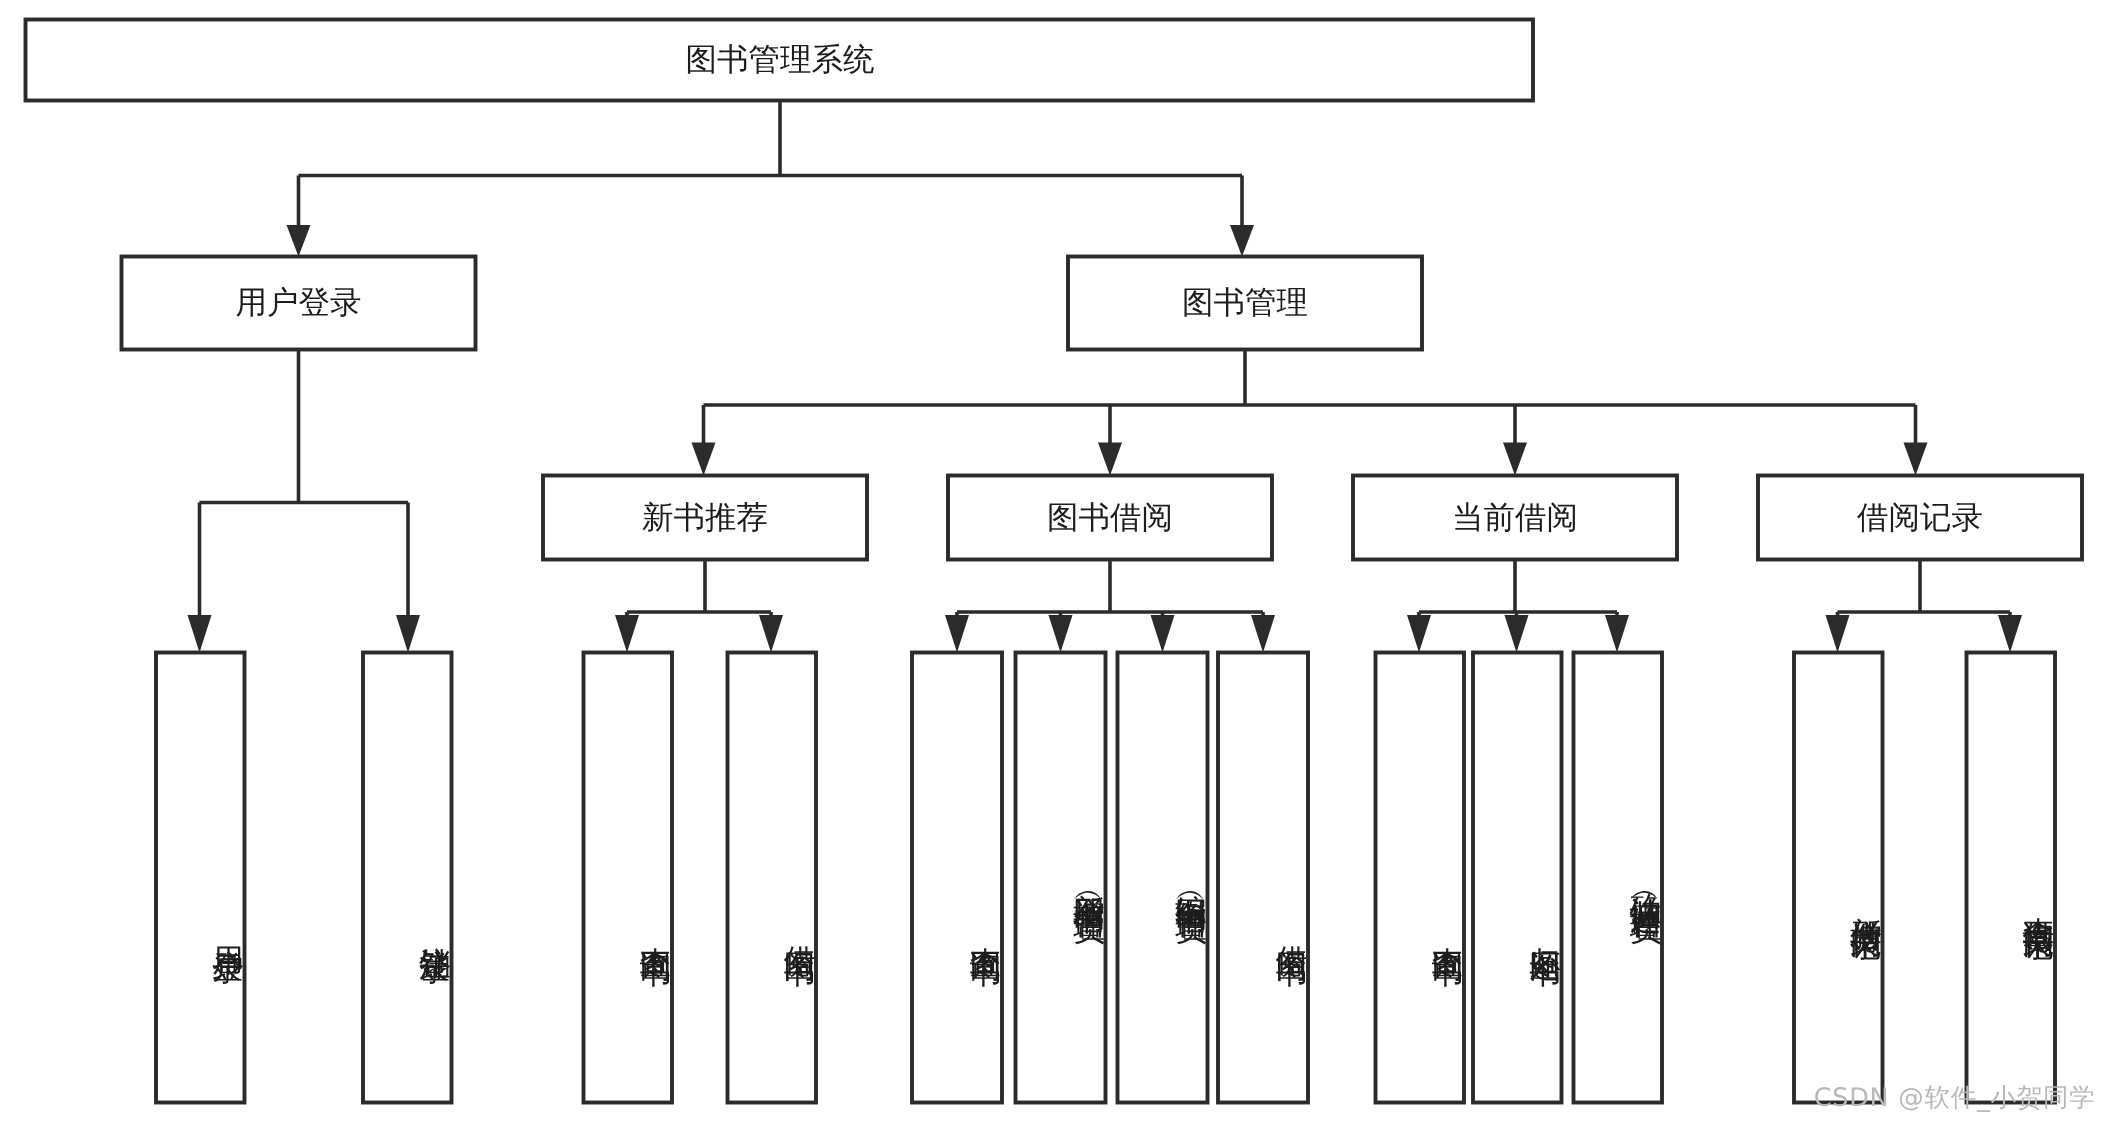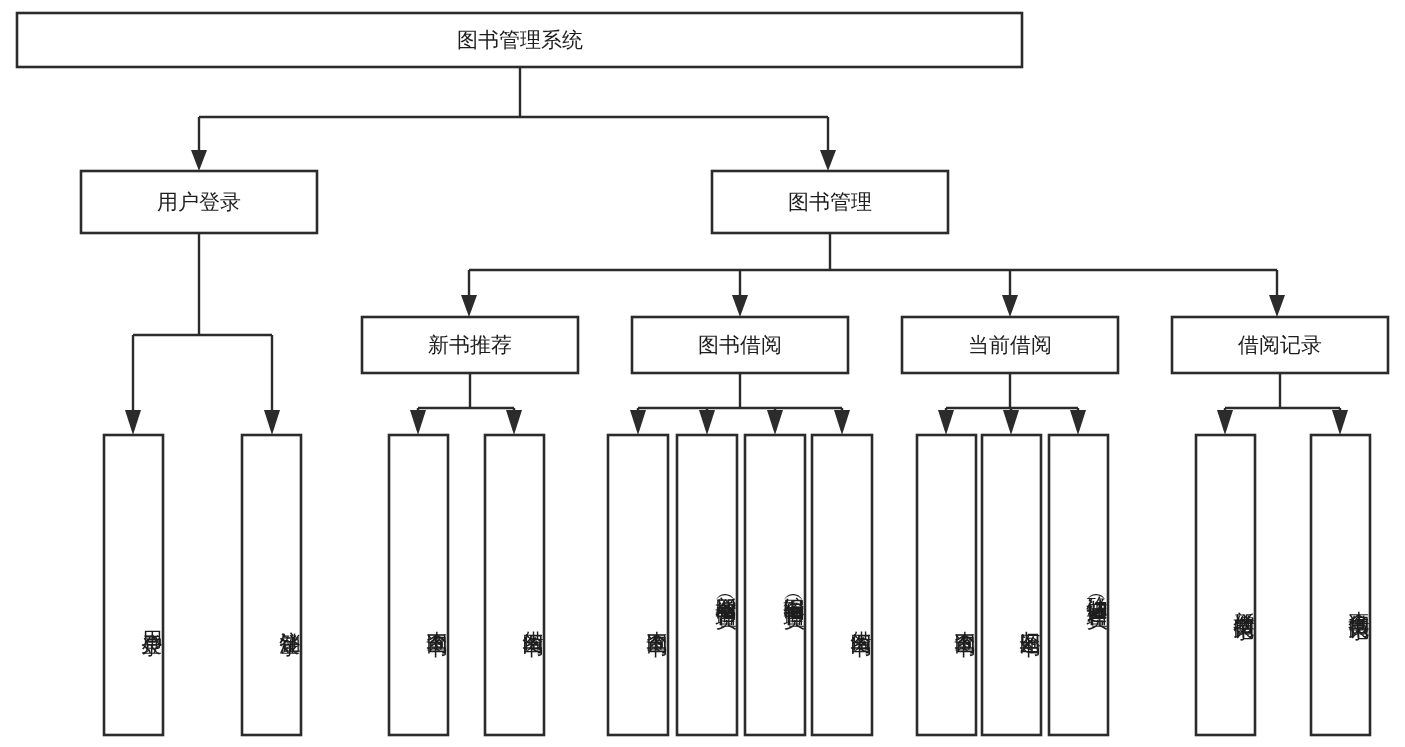--- a/index.html
+++ b/index.html
@@ -193,14 +193,15 @@
   <div class="node-label-v" style="left:745px; top:443px; width:60px; height:290px;">编辑图书（管理员）</div>
   <div class="node-label-v" style="left:812px; top:505px; width:60px; height:225px;">借阅图书</div>
 
   <div class="node-label-v" style="left:917px; top:505px; width:59px; height:225px;">查询图书</div>
   <div class="node-label-v" style="left:982px; top:505px; width:59px; height:225px;">归还图书</div>
   <div class="node-label-v" style="left:1049px; top:443px; width:59px; height:290px;">确认归还（管理员）</div>
 
   <div class="node-label-v" style="left:1196px; top:470px; width:59px; height:260px;">新增借阅记录</div>
   <div class="node-label-v" style="left:1311px; top:470px; width:59px; height:260px;">查询借阅记录</div>
 
+  <div class="watermark">CSDN @软件_小贺同学</div>
 
 </div>
 
 </body></html>

